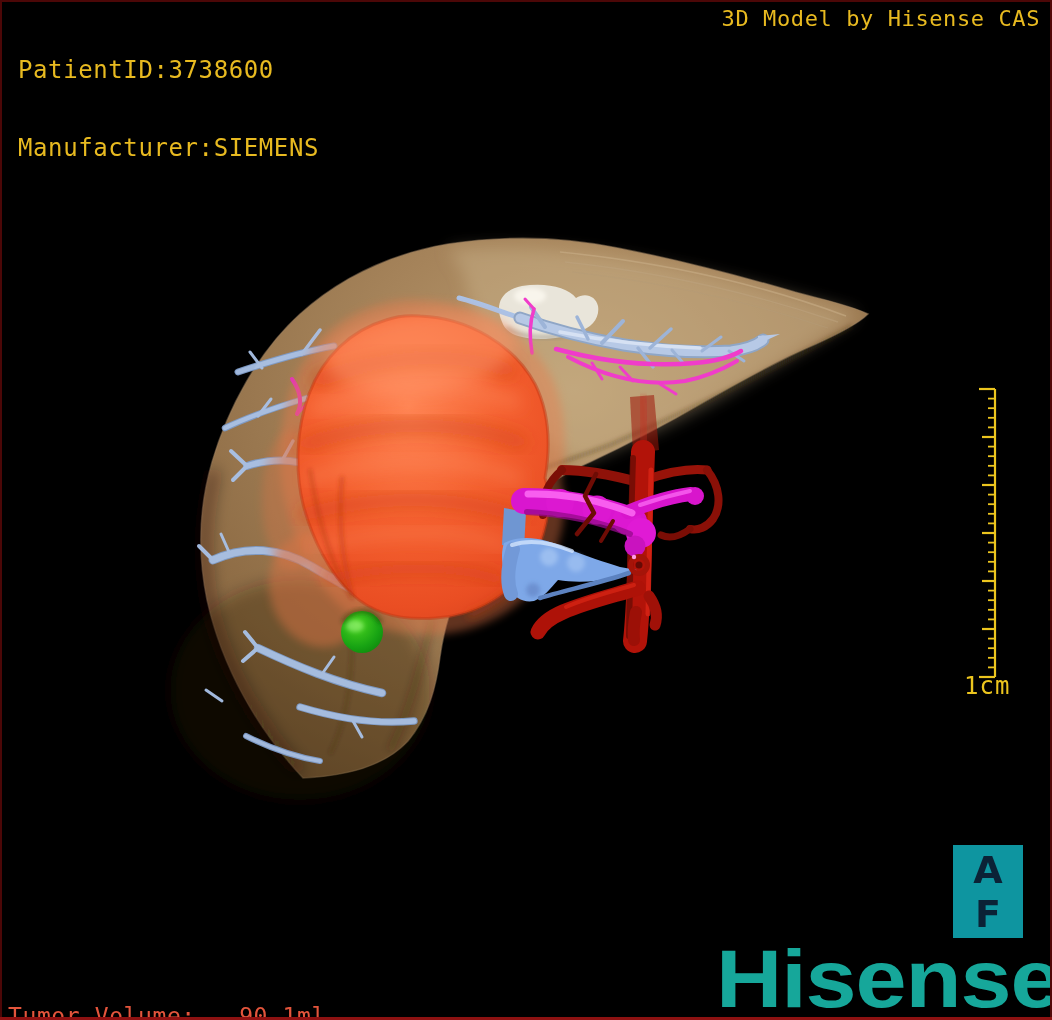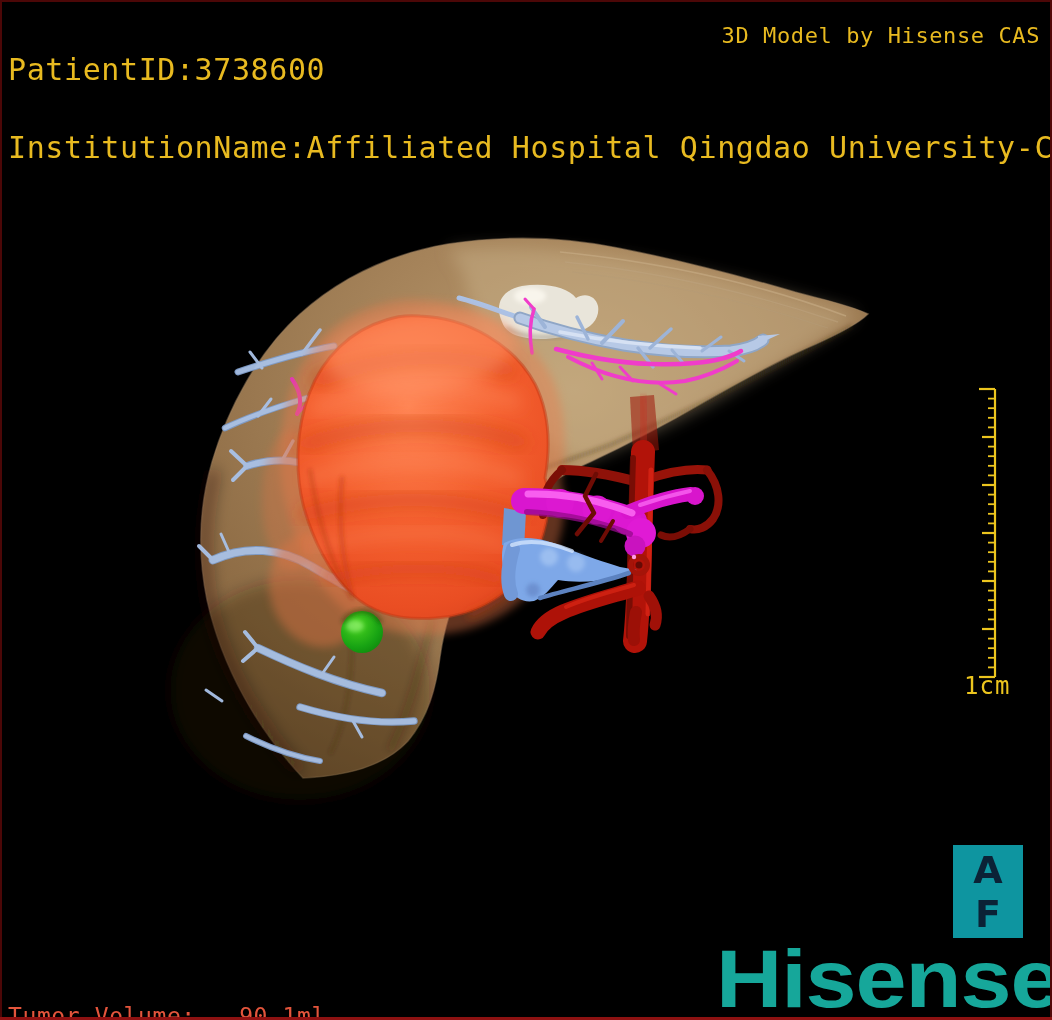--- a/index.html
+++ b/index.html
@@ -10,22 +10,22 @@
   
   .frame-top,.frame-bottom,.frame-left,.frame-right{position:absolute;z-index:50;pointer-events:none;}
   .frame-top{left:0;top:0;width:100%;height:2px;background:#4c0707;}
   .frame-left{left:0;top:0;width:2px;height:100%;background:#4c0707;}
   .frame-right{right:0;top:0;width:2px;height:100%;background:#520808;}
   .frame-bottom{left:0;bottom:0;width:100%;height:3px;background:#8d1111;}
 
   .viewport{position:absolute;left:0;top:0;width:1052px;height:1020px;}
 
   .hud{position:absolute;z-index:20;color:#e8ba20;white-space:pre;}
-  .topleft{left:8px;top:5px;font-size:30px;line-height:26px;letter-spacing:0.6px;}
-  .topright{right:12px;top:6px;font-size:22px;letter-spacing:0.6px;margin-top:17px;}
+  .topleft{left:18px;top:5px;font-size:24px;line-height:26px;letter-spacing:0.6px;}
+  .topright{right:12px;top:6px;font-size:22px;letter-spacing:0.6px;}
   .volumes{left:8px;top:951px;font-size:23px;line-height:26px;letter-spacing:0.6px;}
   .vol-tumor{color:#e4553c;}
   .scale-label{left:964px;top:672px;font-size:24px;color:#ecc51e;letter-spacing:1px;text-align:right;}
 
   .af-box{
     position:absolute;left:953px;top:845px;width:70px;height:93px;z-index:20;
     background:#0e95a0;display:flex;flex-direction:column;align-items:center;justify-content:center;
     color:#0b2236;font-family:"DejaVu Sans","Liberation Sans",sans-serif;
     font-weight:bold;font-size:38px;line-height:44px;
   }
@@ -322,21 +322,21 @@
           <line x1="988" y1="648.2" x2="995" y2="648.2" stroke-width="1.8"></line>
           <line x1="988" y1="657.8" x2="995" y2="657.8" stroke-width="1.8"></line>
           <line x1="988" y1="667.4" x2="995" y2="667.4" stroke-width="1.8"></line>
           <line x1="979" y1="677" x2="995" y2="677"></line>
         </g>
     </svg>
   </div>
 
   <div class="hud topleft">
     <div>PatientID:3738600</div>
-    <div>InstitutionName:Affiliated Hospital Qingdao University-C</div>
+    <div>Manufacturer:SIEMENS</div>
   </div>
 
   <div class="hud topright">3D Model by Hisense CAS</div>
 
   <div class="hud scale-label">1cm</div>
 
   <div class="af-box">
     <span>A</span>
     <span>F</span>
   </div>

